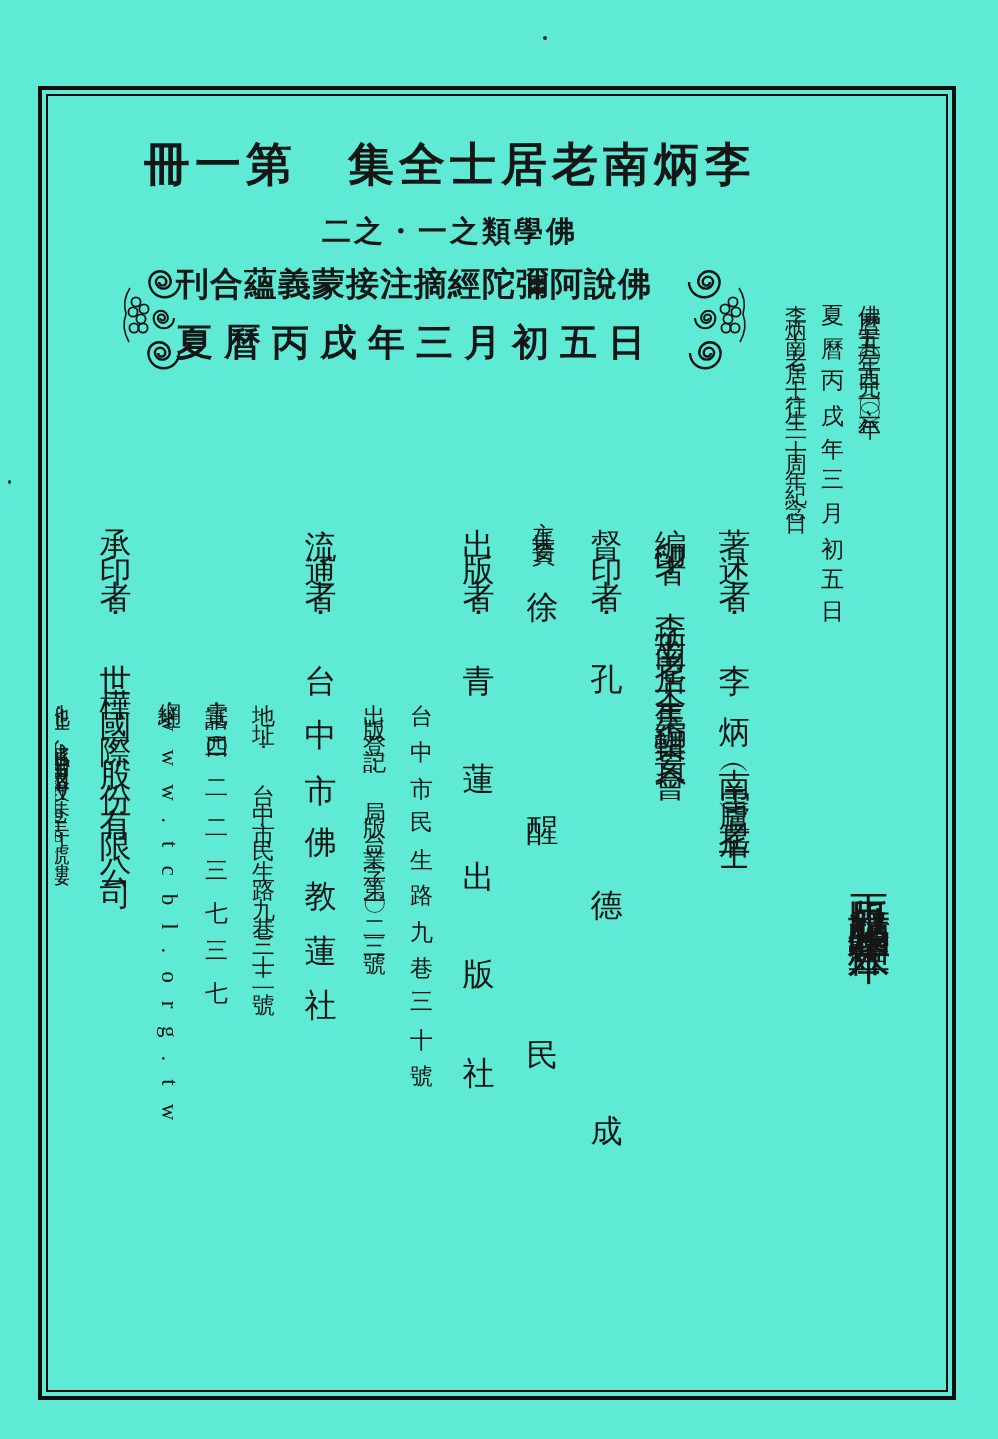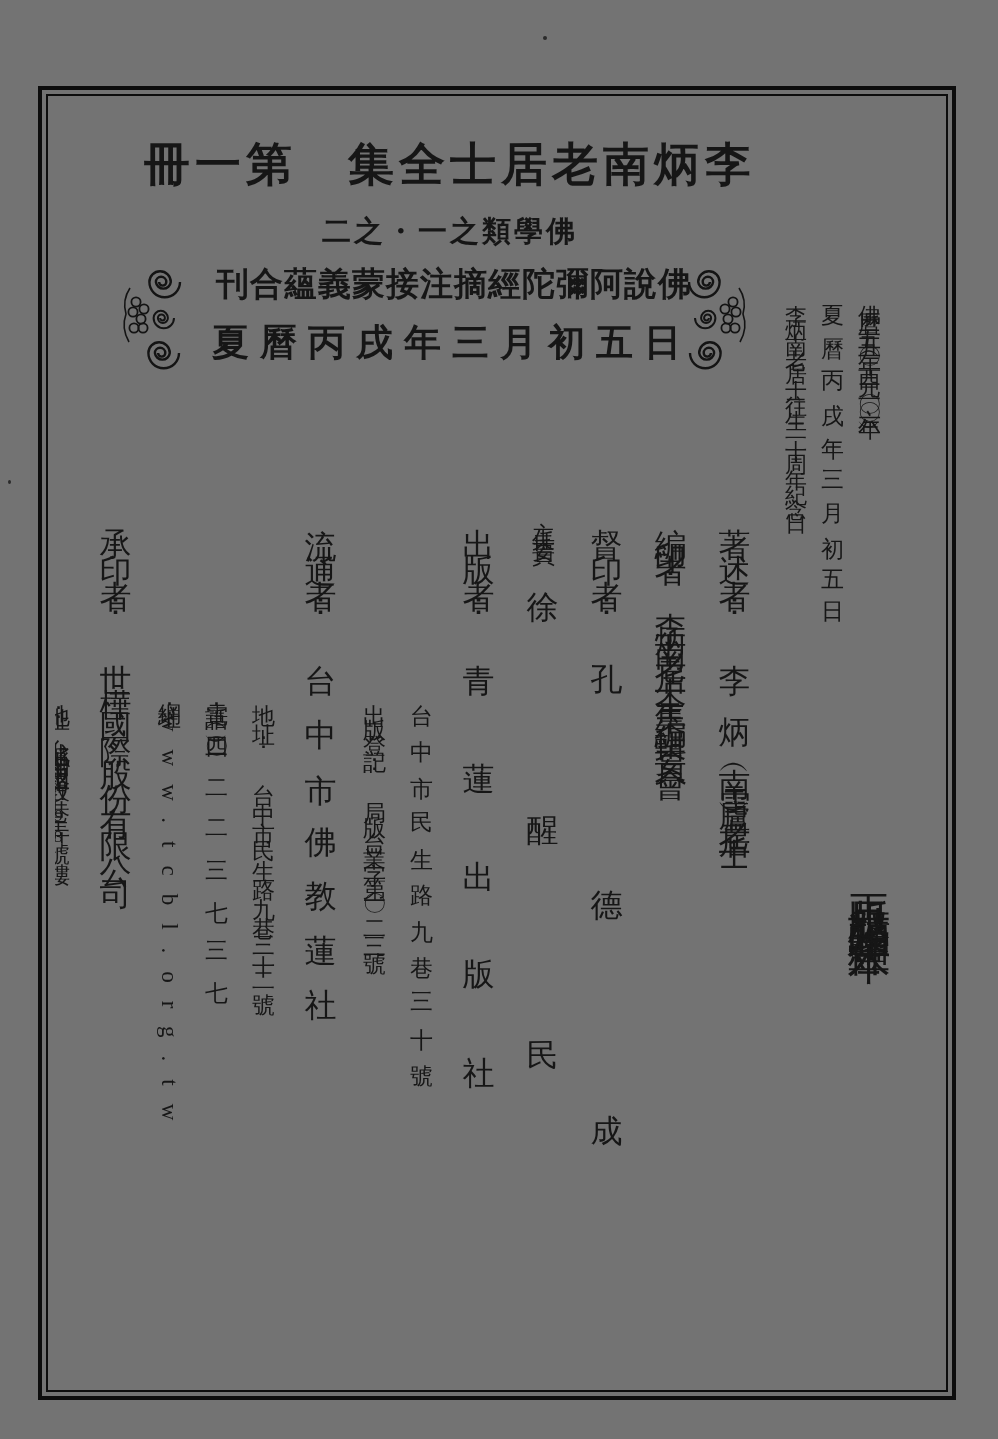--- a/index.html
+++ b/index.html
@@ -2,32 +2,32 @@
 <html lang="zh-Hant"><head>
 <meta charset="utf-8">
 <style>
   html,body{margin:0;padding:0;}
   body{
     width:998px;height:1439px;position:relative;overflow:hidden;
     background:#f4f4f2;
     font-family:"Liberation Serif","DejaVu Serif",serif;
     color:#161616;
   }
-  .page{position:absolute;inset:0;background:#737373;}
+  .page{position:absolute;inset:0;background:#5eead4;}
   
   .frame{position:absolute;left:38px;top:86px;width:918px;height:1314px;
     border:4px solid #0d0d0d;box-sizing:border-box;}
   .frame-inner{position:absolute;inset:4px;border:2px solid #0d0d0d;}
   
   .title{position:absolute;left:100px;top:134px;width:700px;text-align:center;
     font-size:46px;font-weight:700;letter-spacing:5px;white-space:nowrap;}
   .subtitle{position:absolute;left:100px;top:212px;width:700px;text-align:center;
     font-size:29px;font-weight:600;letter-spacing:3px;white-space:nowrap;}
   
-  .banner-text{position:absolute;left:176px;top:262px;width:516px;text-align:right;}
+  .banner-text{position:absolute;left:176px;top:262px;width:516px;text-align:left;}
   .banner-l1{font-size:33px;font-weight:600;letter-spacing:1px;white-space:nowrap;}
   .banner-l2{margin-top:11px;font-size:37px;font-weight:600;letter-spacing:11px;white-space:nowrap;}
   .ornament{position:absolute;width:66px;height:122px;}
   .ornament.left{left:120px;top:258px;}
   .ornament.right{left:683px;top:258px;transform:scaleX(-1);}
   
   .v{writing-mode:vertical-rl;text-orientation:mixed;}
   
   .dates{position:absolute;left:770px;top:287px;width:115px;height:578px;overflow:hidden;}
   .dates .dcol{margin-left:6px;white-space:nowrap;}

